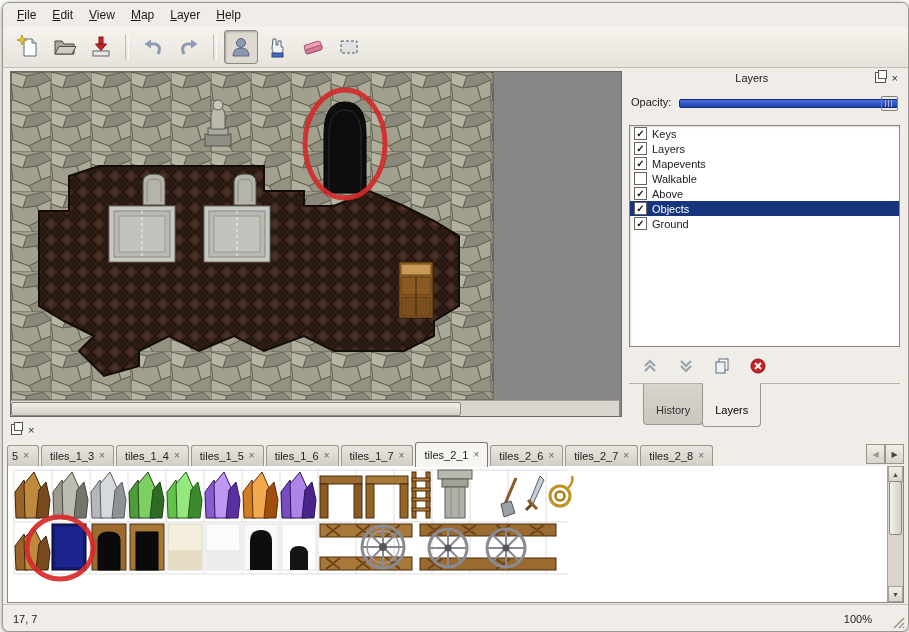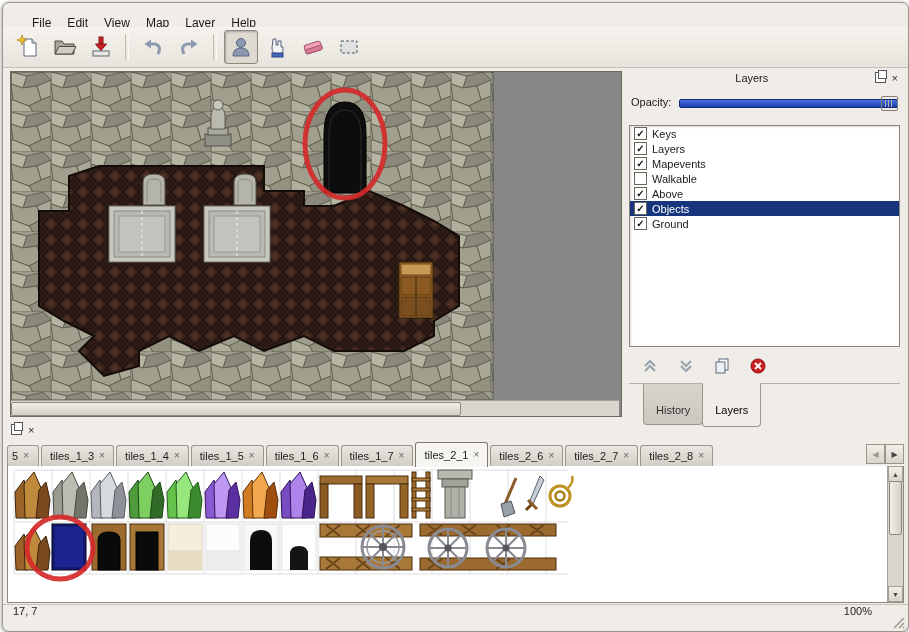--- a/index.html
+++ b/index.html
@@ -3,21 +3,21 @@
 <meta charset="utf-8">
 <style>
   html,body{margin:0;padding:0;background:#ffffff;font-family:"Liberation Sans",sans-serif;}
   .window{
     position:relative;width:905px;height:628px;margin:2px;
     background:#f0ede8;border:1px solid #9a968e;border-radius:7px;
     box-shadow:0 1px 5px rgba(0,0,0,.45);overflow:hidden;
     font-size:12px;color:#1a1a1a;
   }
   
-  .menubar{position:absolute;left:0;top:0;right:0;height:24px;display:flex;align-items:center;padding-left:21px;background:#f0ede8;margin-top:8px;}
+  .menubar{position:absolute;left:0;top:0;right:0;height:24px;display:flex;align-items:center;padding-left:6px;background:#f0ede8;}
   .menu-item{display:inline-block;padding:3px 8px;cursor:default;}
   .menu-item::first-letter{text-decoration:underline;}
   
   .toolbar{position:absolute;left:0;top:24px;right:0;height:40px;display:flex;align-items:center;padding-left:8px;
     background:linear-gradient(#f6f3ee,#e7e3dc);border-bottom:1px solid #c2beb6;}
   .tb-btn{width:32px;height:32px;display:flex;align-items:center;justify-content:center;border:1px solid transparent;border-radius:3px;margin:0 1px;}
   .tb-btn.pressed{border:1px solid #8d897f;background:#dedad2;box-shadow:inset 1px 1px 2px rgba(0,0,0,.25);}
   .tb-sep{width:2px;height:26px;margin:0 6px;border-left:1px solid #c0bcb2;border-right:1px solid #fbf9f6;}
   
   .canvas-wrap{position:absolute;left:7px;top:68px;width:610px;height:344px;border:1px solid #6e6a62;background:#878787;}
@@ -57,21 +57,21 @@
   .tab-close{font-size:10px;color:#666;line-height:10px;}
   .ts-arrows{margin-left:auto;display:flex;align-items:flex-end;height:100%;padding-bottom:2px;}
   .ts-arrow{width:17px;height:18px;border:1px solid #9a968c;background:linear-gradient(#f2efe9,#d8d4cc);font-size:8px;display:flex;align-items:center;justify-content:center;color:#444;}
   .ts-arrow.dim{color:#9a968c;}
   .ts-content{position:absolute;left:0;right:0;top:45px;height:136px;background:#ffffff;border:1px solid #8d897f;border-top:none;}
   .vscroll{position:absolute;right:0;top:0;bottom:0;width:15px;background:#dad6cf;border-left:1px solid #a5a199;}
   .vscroll .arrow{height:14px;display:flex;align-items:center;justify-content:center;font-size:7px;color:#444;border:1px solid #a5a199;background:linear-gradient(#f2efe9,#d8d4cc);}
   .vscroll .arrow.down{position:absolute;bottom:0;left:0;right:0;}
   .vscroll .vthumb{position:absolute;left:1px;right:1px;top:15px;height:52px;background:linear-gradient(90deg,#f2efe9,#d4d0c8);border:1px solid #8d897f;border-radius:2px;}
   
-  .statusbar{position:absolute;left:0;right:0;top:601px;height:27px;border-top:1px solid #c6c2ba;display:flex;align-items:flex-start;font-size:11px;padding:0 10px;}
+  .statusbar{position:absolute;left:0;right:0;top:601px;height:27px;border-top:1px solid #c6c2ba;display:flex;align-items:center;font-size:11px;padding:0 10px;}
   .status-zoom{margin-left:auto;margin-right:26px;}
   .resize-grip{position:absolute;right:3px;bottom:3px;}
 </style>
 </head>
 <body>
 
 <div class="window">
 
   <div class="menubar">
     <span class="menu-item">File</span>

